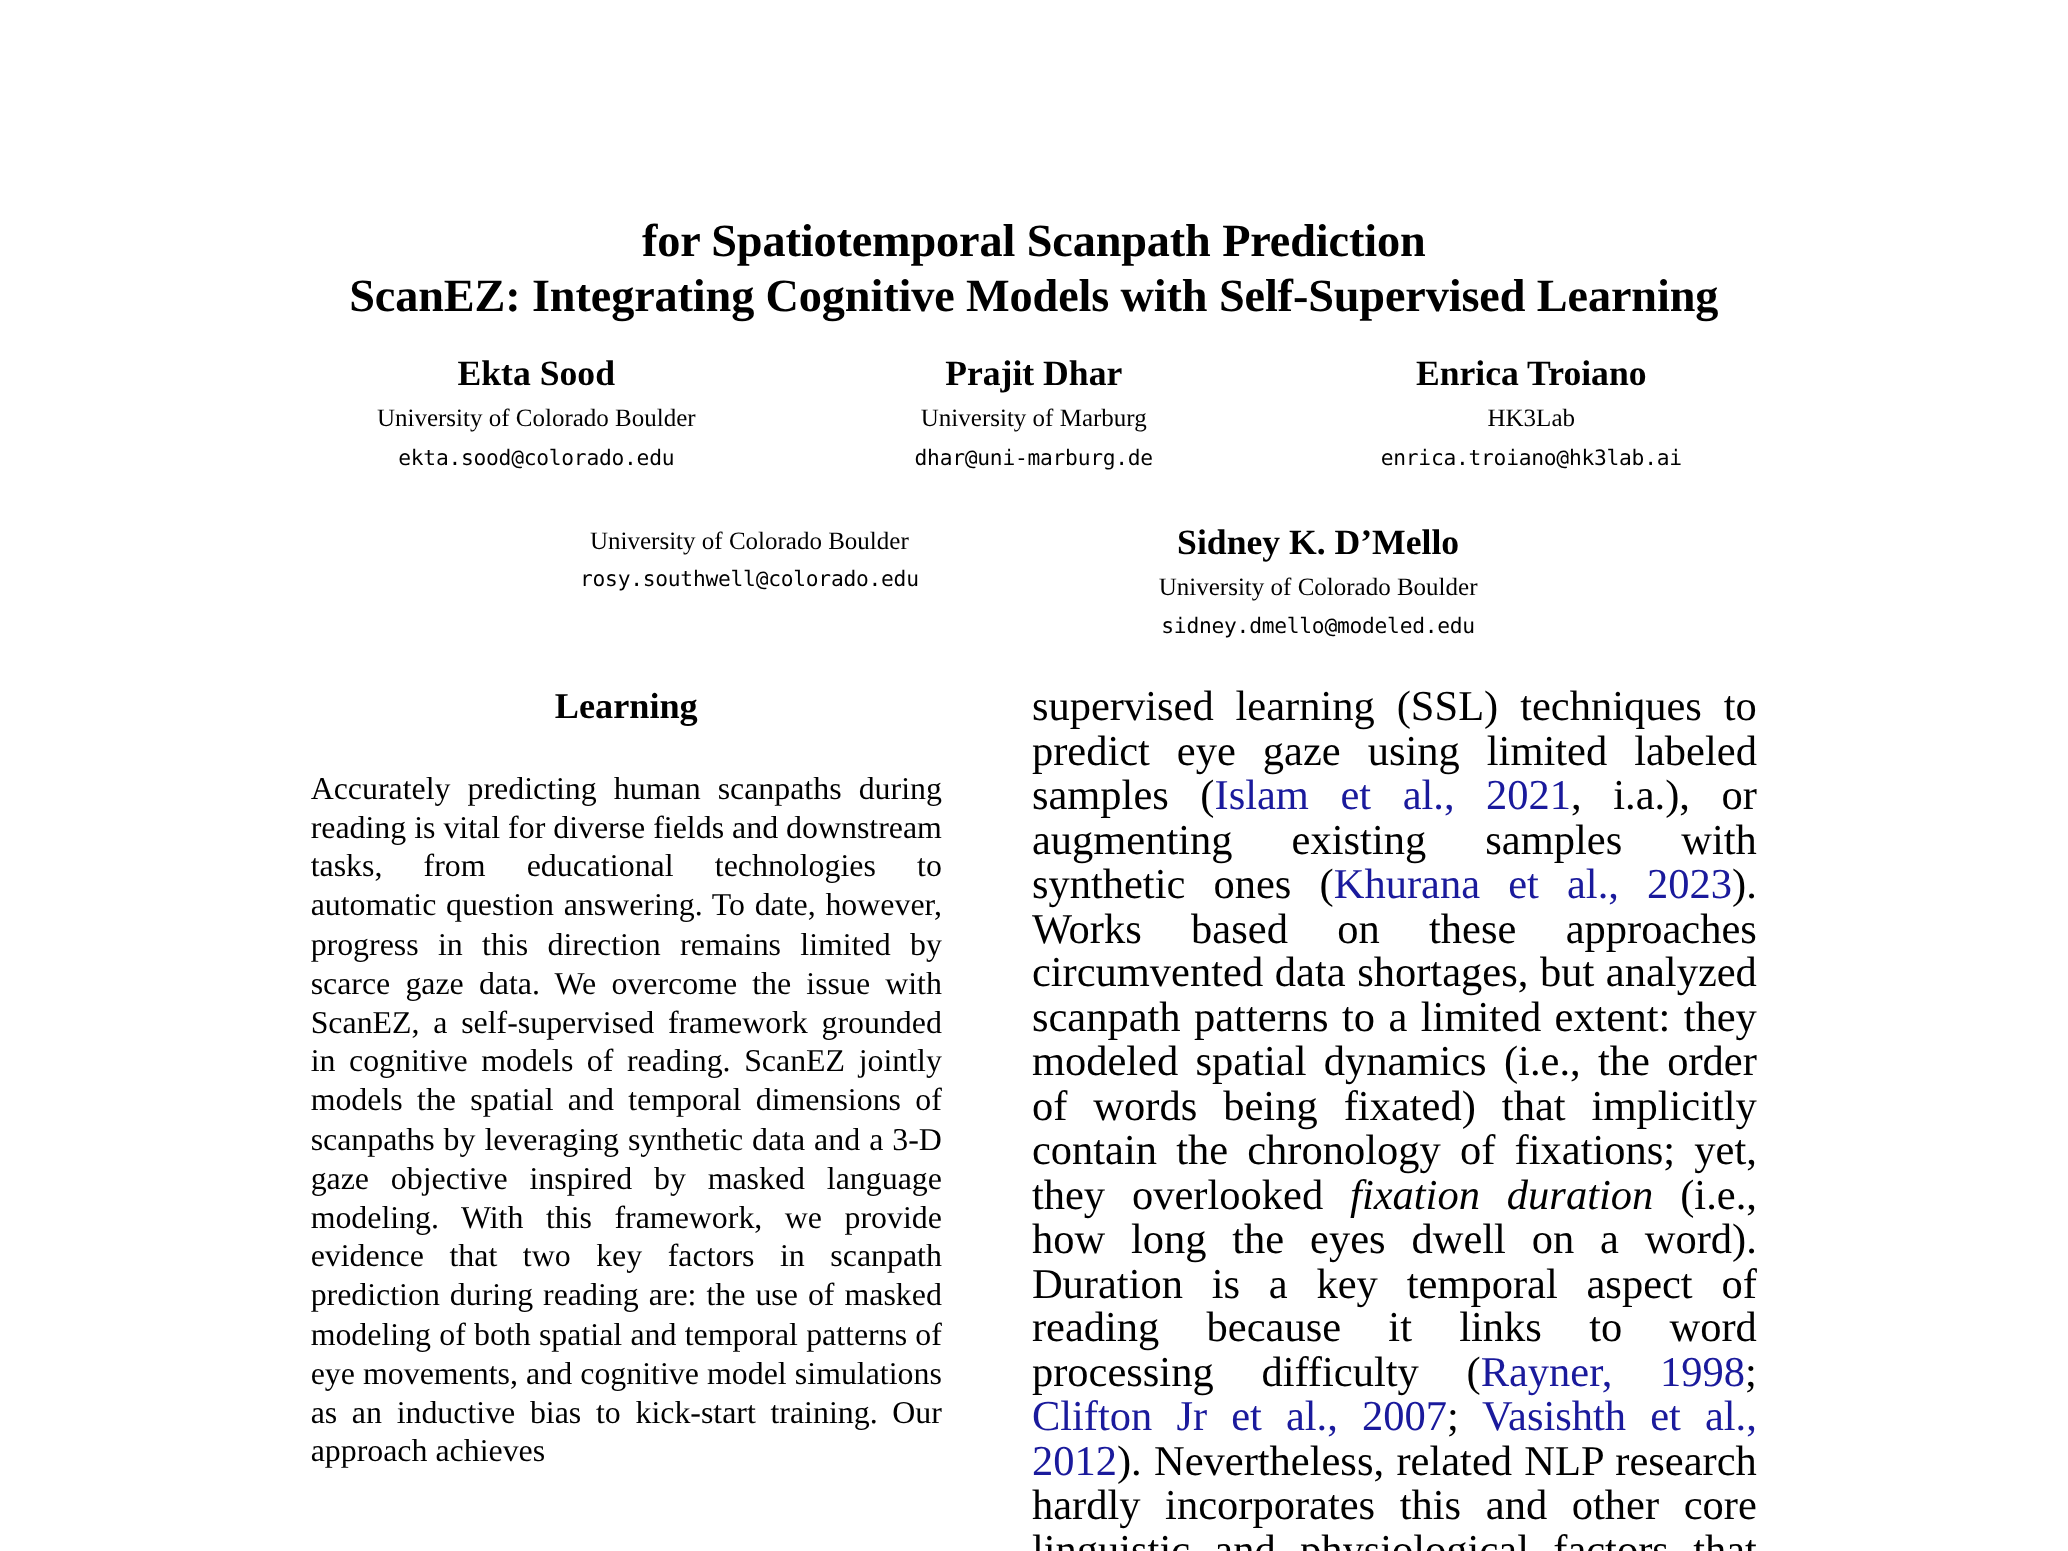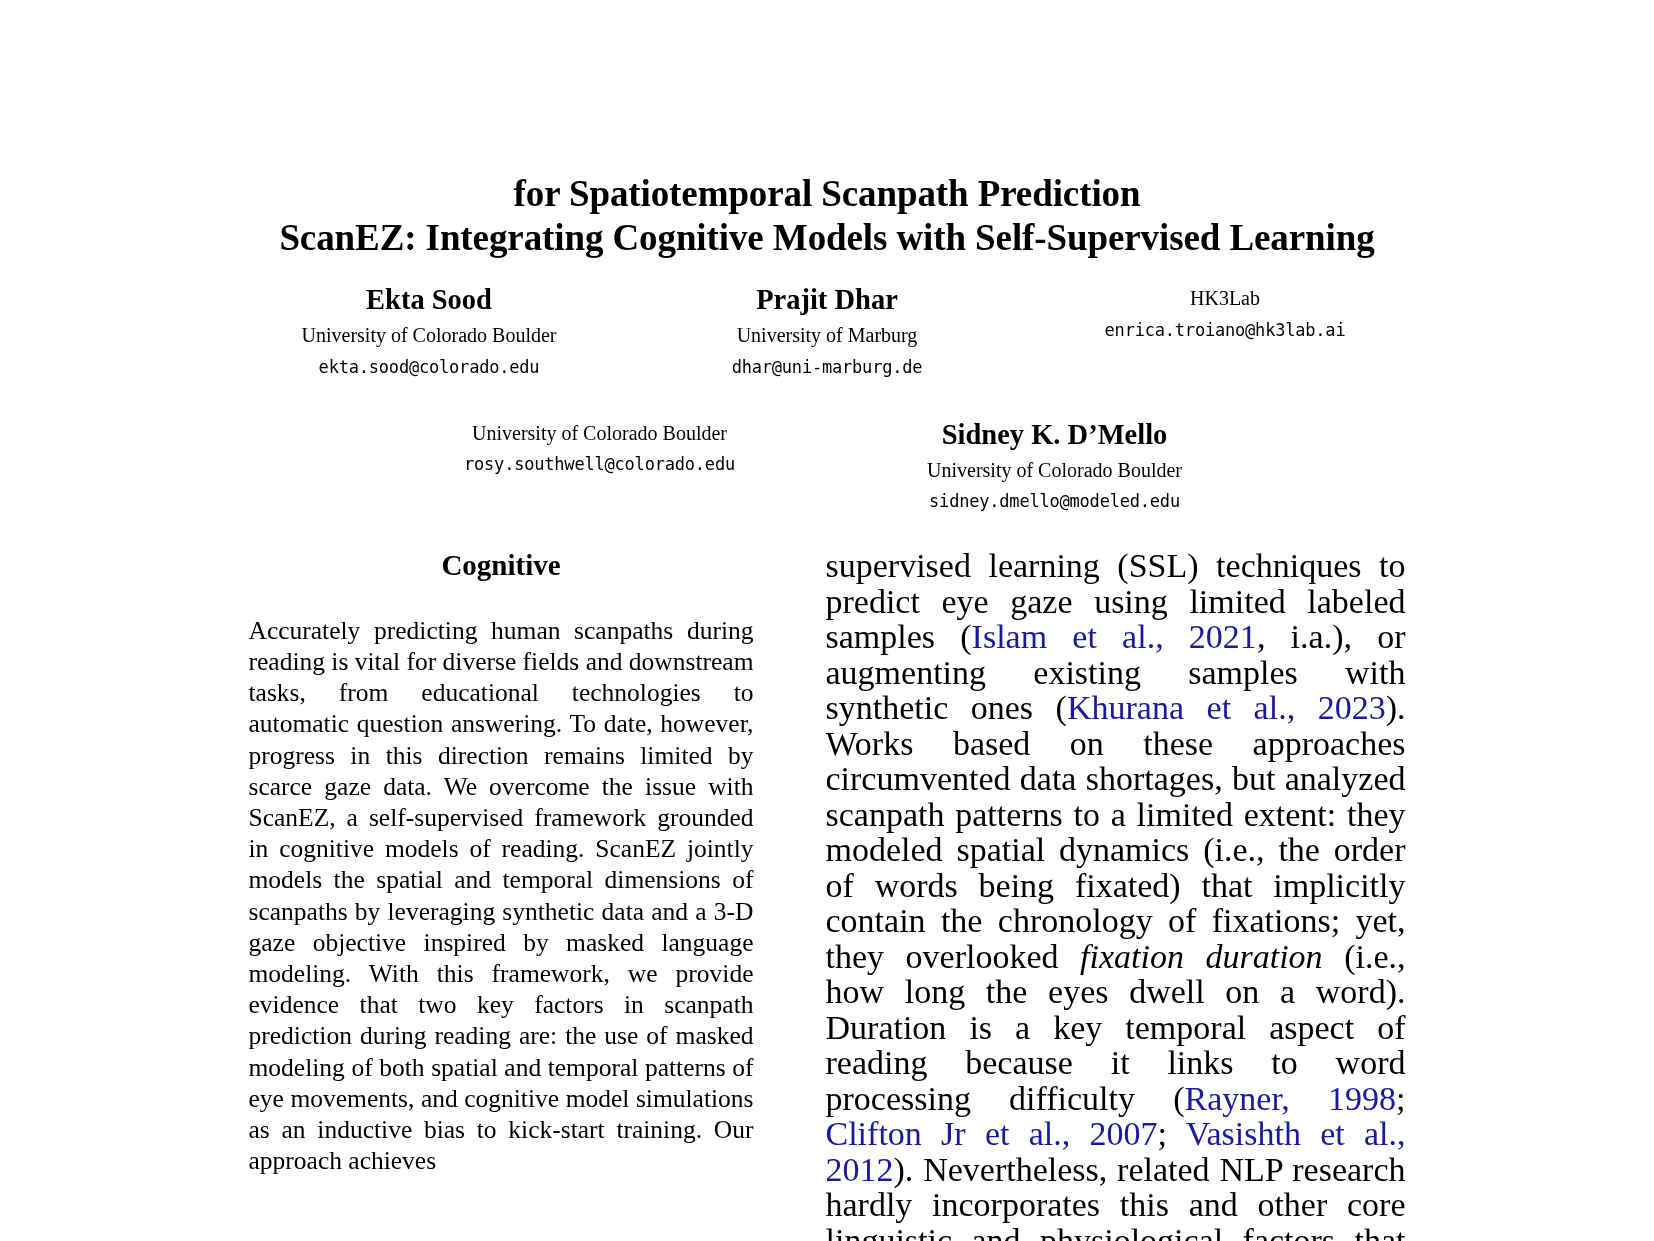--- a/index.html
+++ b/index.html
@@ -148,20 +148,21 @@
         <div class="author-name">Ekta Sood</div>
         <div class="author-affil">University of Colorado Boulder</div>
         <div class="author-email">ekta.sood@colorado.edu</div>
       </div>
       <div class="author">
         <div class="author-name">Prajit Dhar</div>
         <div class="author-affil">University of Marburg</div>
         <div class="author-email">dhar@uni-marburg.de</div>
       </div>
       <div class="author">
+        <div class="author-name">Enrica Troiano</div>
         <div class="author-affil">HK3Lab</div>
         <div class="author-email">enrica.troiano@hk3lab.ai</div>
       </div>
     </div>
 
     <div class="author-row row-2">
       <div class="author">
         <div class="author-affil">University of Colorado Boulder</div>
         <div class="author-email">rosy.southwell@colorado.edu</div>
       </div>
@@ -170,21 +171,21 @@
         <div class="author-affil">University of Colorado Boulder</div>
         <div class="author-email">sidney.dmello@modeled.edu</div>
       </div>
     </div>
 
   </div>
 
   <div class="columns">
 
     <div class="col col-left">
-      <h2 class="abstract-heading">Cognitive</h2>
+      <h2 class="abstract-heading">Learning</h2>
       <p class="body-text">Accurately predicting human scanpaths during reading is vital for diverse fields and downstream tasks, from educational technologies to automatic question answering. To date, however, progress in this direction remains limited by scarce gaze data. We overcome the issue with ScanEZ, a self-supervised framework grounded in cognitive models of reading. ScanEZ jointly models the spatial and temporal dimensions of scanpaths by leveraging synthetic data and a 3-D gaze objective inspired by masked language modeling. With this framework, we provide evidence that two key factors in scanpath prediction during reading are: the use of masked modeling of both spatial and temporal patterns of eye movements, and cognitive model simulations as an inductive bias to kick-start training. Our approach achieves</p>
     </div>
 
     <div class="col col-right">
       <p class="body-text" id="right-col-para"><span>supervised learning (SSL) techniques to predict eye gaze using limited labeled samples (</span><a class="cite" href="#">Islam et al., 2021</a><span>, i.a.), or augmenting existing samples with synthetic ones (</span><a class="cite" href="#">Khurana et al., 2023</a><span>). Works based on these approaches circumvented data shortages, but analyzed scanpath patterns to a limited extent: they modeled spatial dynamics (i.e., the order of words being fixated) that implicitly contain the chronology of fixations; yet, they overlooked </span><i class="em">fixation duration</i><span> (i.e., how long the eyes dwell on a word). Duration is a key temporal aspect of reading because it links to word processing difficulty (</span><a class="cite" href="#">Rayner, 1998</a><span>; </span><a class="cite" href="#">Clifton Jr et al., 2007</a><span>; </span><a class="cite" href="#">Vasishth et al., 2012</a><span>). Nevertheless, related NLP research hardly incorporates this and other core linguistic and physiological factors that are well captured by cognitive models of reading behavior (</span><a class="cite" href="#">Reichle</a></p>
     </div>
 
   </div>
 
 </div>

